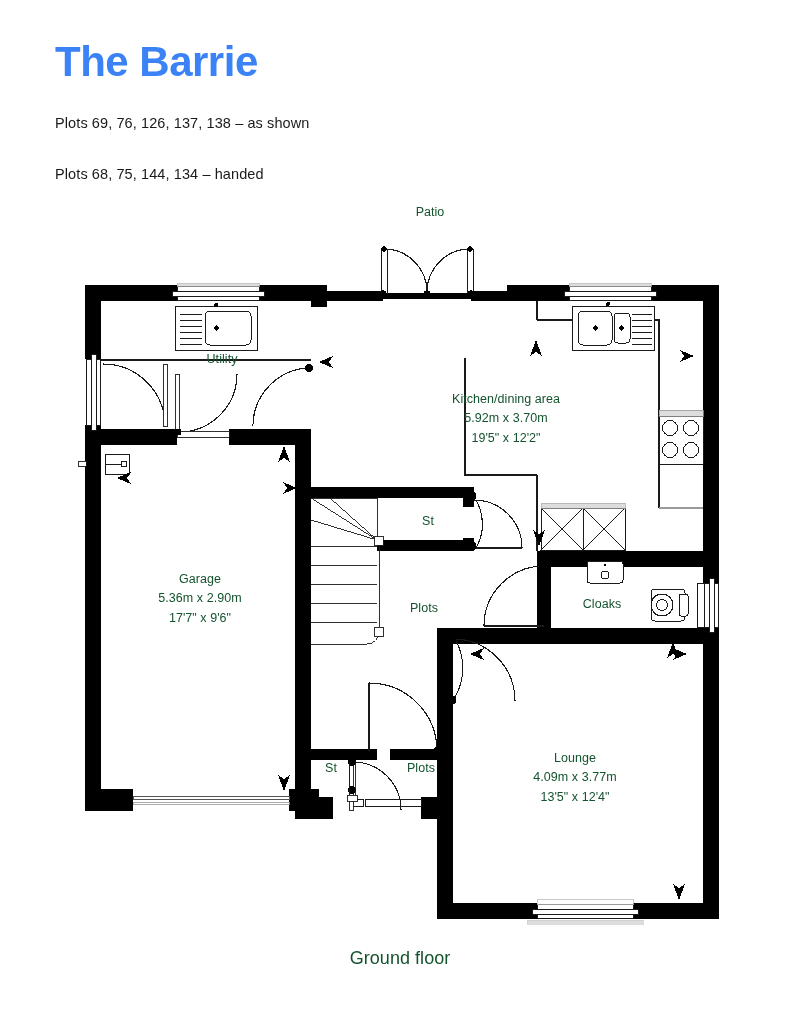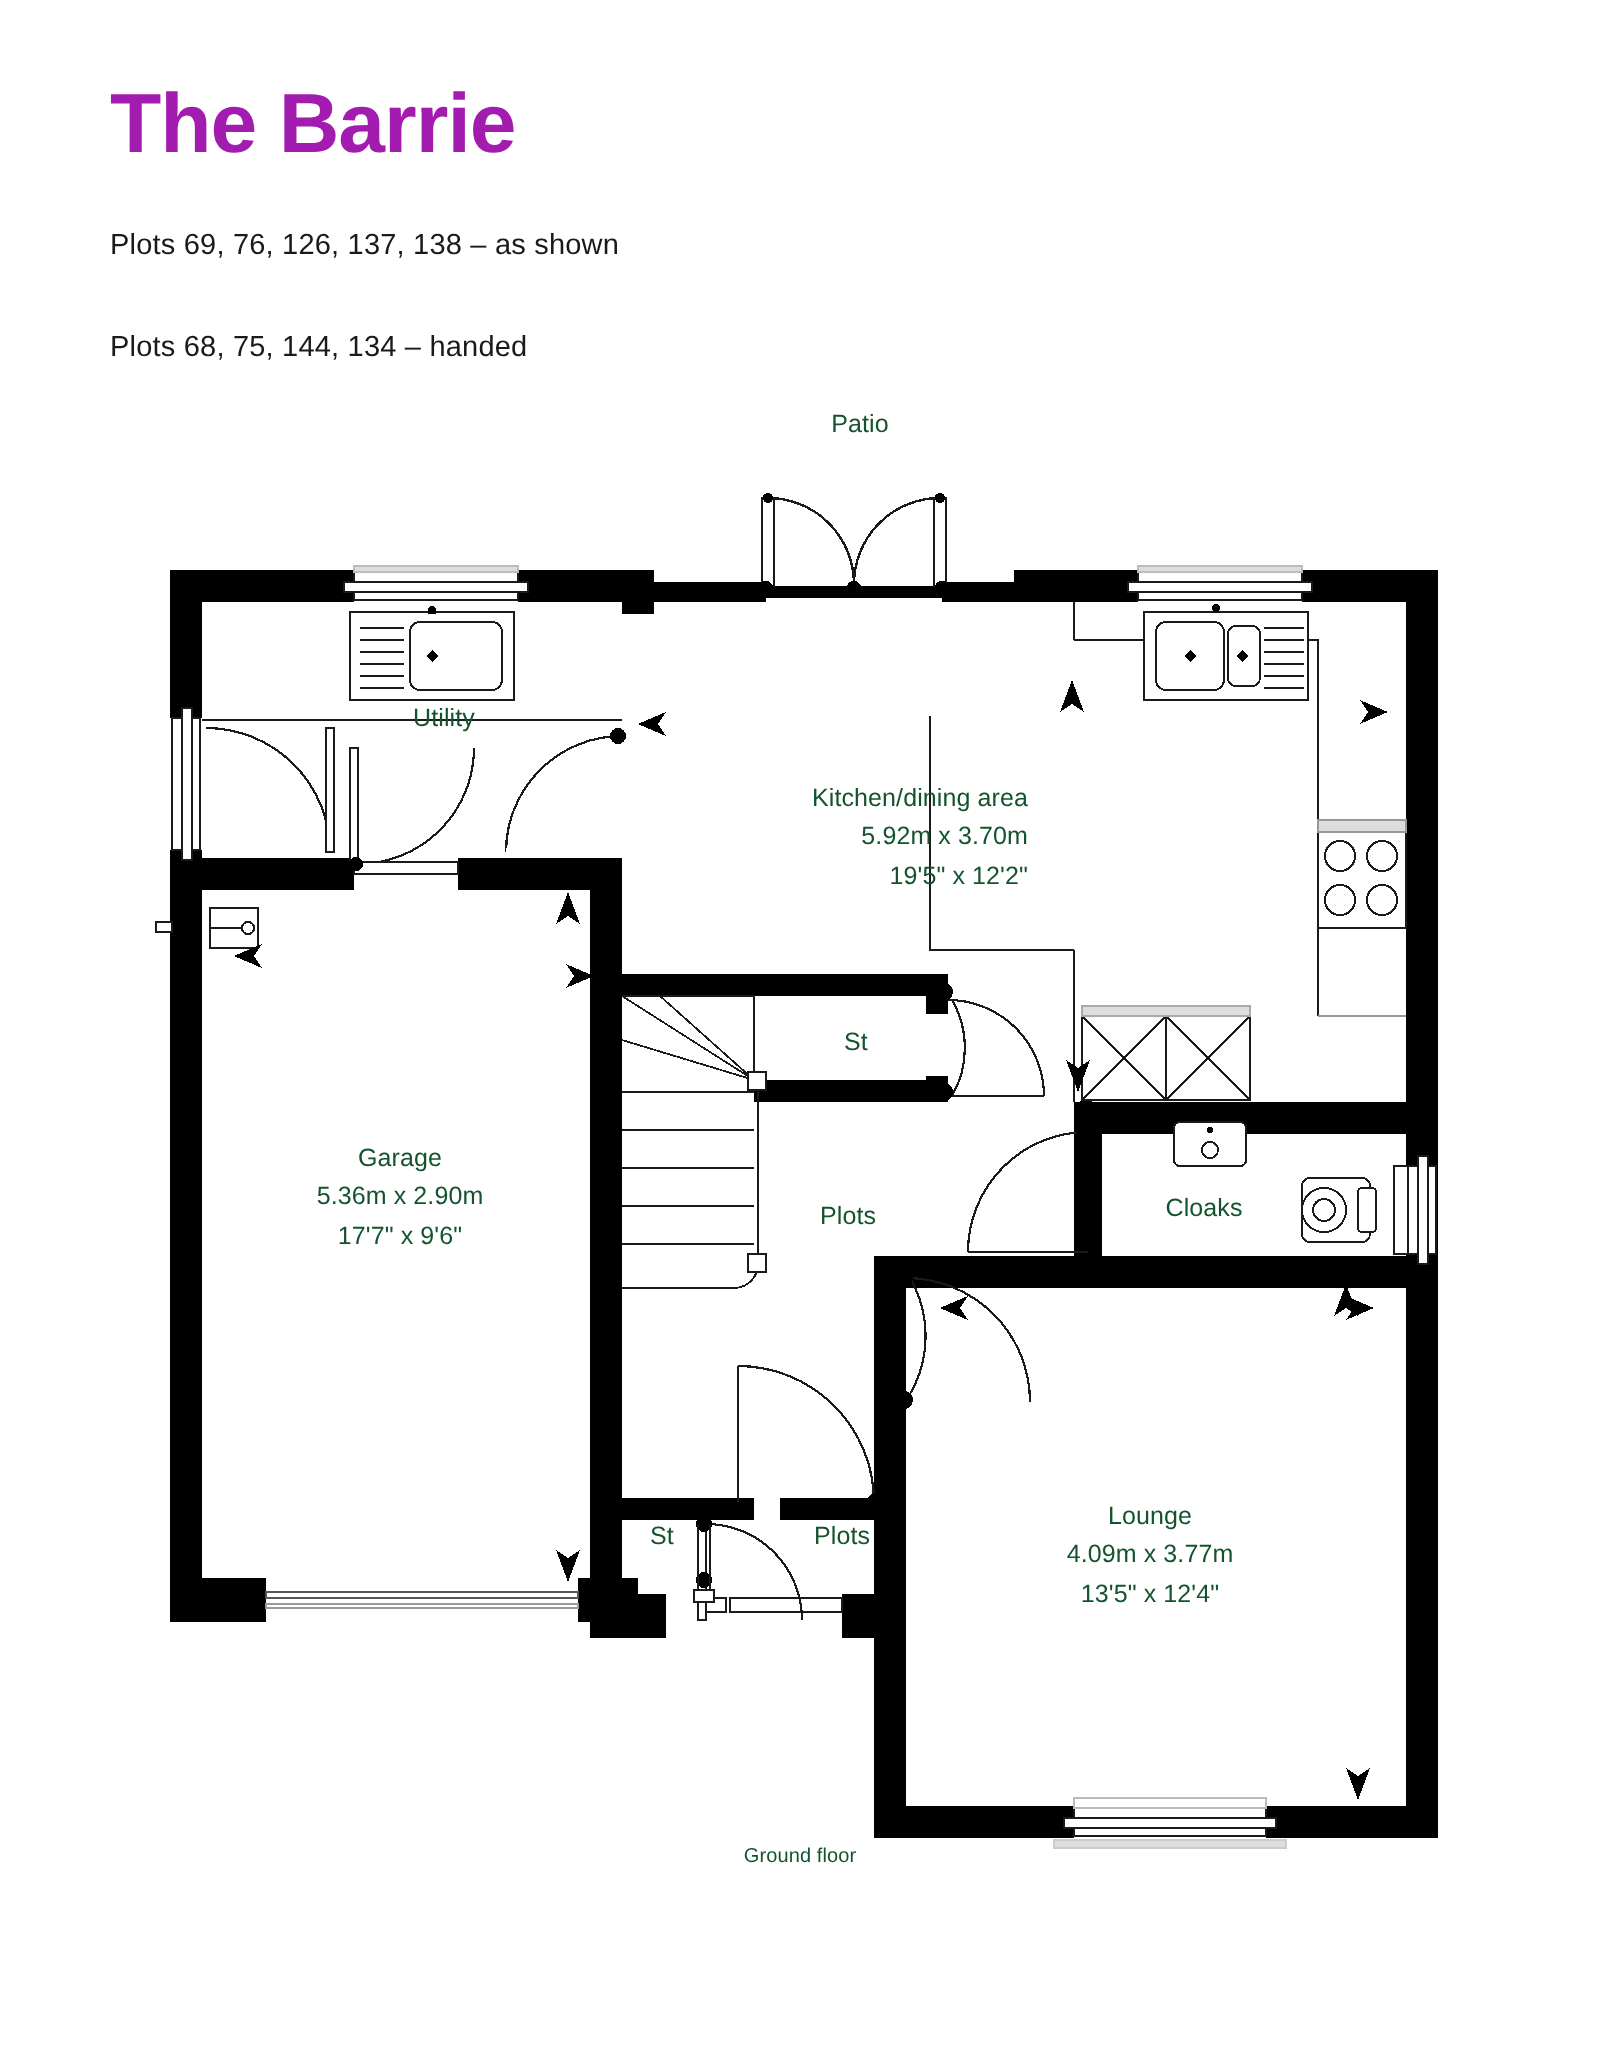--- a/index.html
+++ b/index.html
@@ -59,35 +59,35 @@
     color: #14532d;
     white-space: nowrap;
     transform: translateX(-50%);
     letter-spacing: 0.05px;
   }
   .plan-label .rm-name { display: block; }
   .plan-label .rm-dim  { display: block; }
 
   #label-patio        { left: 430px; top: 203px; }
   #label-utility      { left: 222px; top: 350px; }
-  #label-kitchen      { left: 460px; top: 390px; text-align: right; }
+  #label-kitchen      { left: 506px; top: 390px; }
   #label-garage       { left: 200px; top: 570px; }
   #label-hall         { left: 424px; top: 599px; }
   #label-st-upper     { left: 428px; top: 512px; }
   #label-st-lower     { left: 331px; top: 759px; }
   #label-vest         { left: 421px; top: 759px; }
   #label-cloaks       { left: 602px; top: 595px; }
   #label-lounge       { left: 575px; top: 749px; }
-  #label-ground-floor { left: 400px; top: 921px; font-size: 10px; }
+  #label-ground-floor { left: 400px; top: 945px; font-size: 18px; }
 </style>
 </head>
 <body>
 
 <div id="header">
-  <h1 id="plan-title" style="color:#a21caf">The Barrie</h1>
+  <h1 id="plan-title" style="color:#3b82f6">The Barrie</h1>
   <div class="plot-line">Plots 69, 76, 126, 137, 138 – as shown</div>
   <div class="plot-line">Plots 68, 75, 144, 134 – handed</div>
 </div>
 
 <div id="plan-canvas">
 <svg width="800" height="1036" viewBox="0 0 800 1036" xmlns="http://www.w3.org/2000/svg" shape-rendering="crispEdges">
 
   <g fill="#000000" stroke="none">
 
     <rect x="85" y="285" width="92" height="16"></rect>

